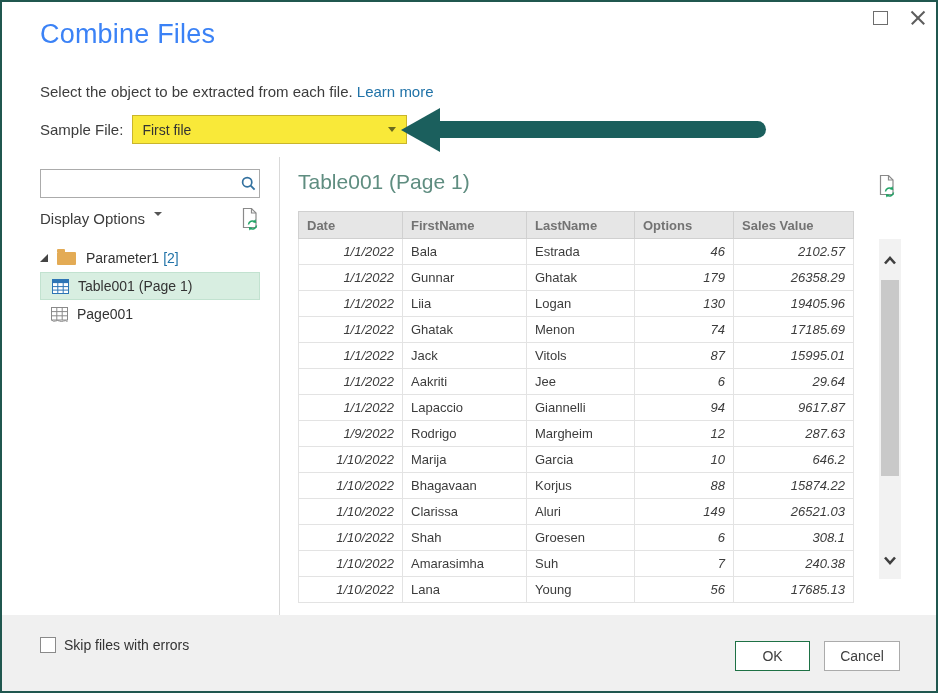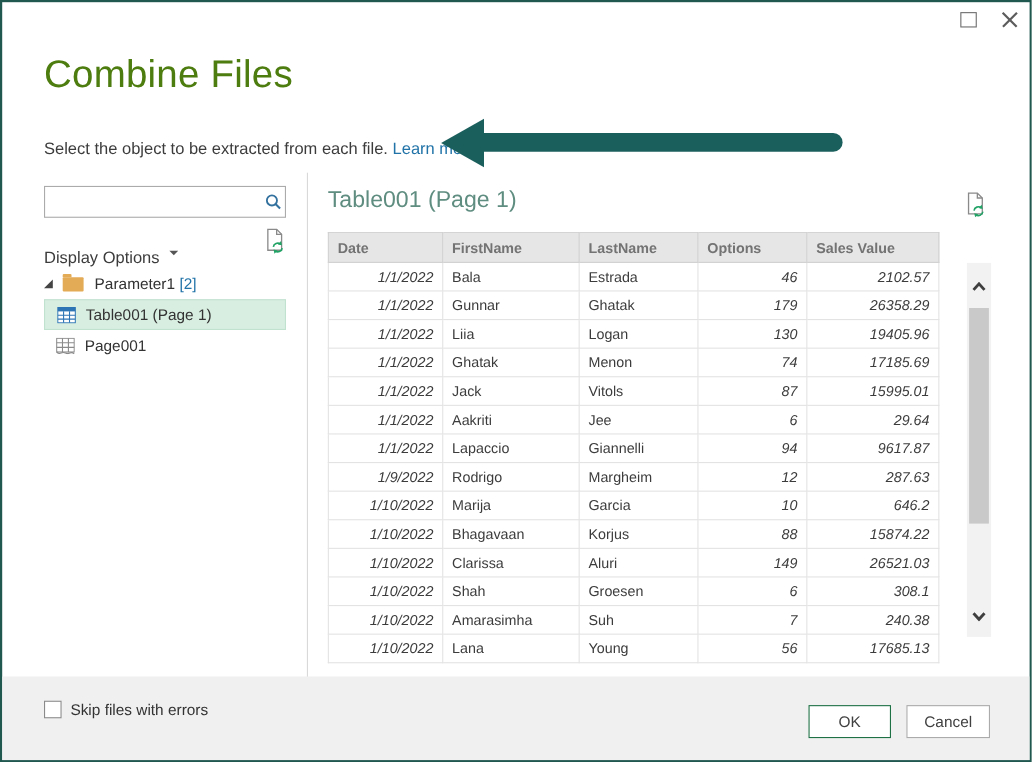--- a/index.html
+++ b/index.html
@@ -18,22 +18,22 @@
   .win-controls { position: absolute; top: 8px; right: 10px; display: flex; gap: 22px; align-items: center; }
   .btn-max { width: 15px; height: 14px; border: 1px solid #6d6d6d; background: #fff; cursor: pointer; }
   .btn-close { width: 16px; height: 16px; position: relative; cursor: pointer; }
   .btn-close::before, .btn-close::after {
     content: ""; position: absolute; left: -1px; top: 7px; width: 18px; height: 1.6px; background: #5c5c5c;
   }
   .btn-close::before { transform: rotate(45deg); }
   .btn-close::after  { transform: rotate(-45deg); }
 
   
-  .title { position: absolute; left: 38px; top: 46px; font-size: 35px; font-weight: 300; color: #4d7c0f; letter-spacing: 0.2px; }
-  .subtitle { position: absolute; left: 38px; top: 81px; font-size: 15px; color: #3c3c3c; margin-top: 44px; }
+  .title { position: absolute; left: 38px; top: 17px; font-size: 27px; font-weight: 300; color: #3b82f6; letter-spacing: 0.2px; }
+  .subtitle { position: absolute; left: 38px; top: 81px; font-size: 15px; color: #3c3c3c; }
   .learn-more { color: #2173a8; text-decoration: none; cursor: pointer; }
 
   .sample-row { position: absolute; left: 38px; top: 113px; height: 29px; display: flex; align-items: center; }
   .sample-label { font-size: 15px; color: #3c3c3c; margin-right: 9px; }
   .sample-dropdown {
     width: 275px; height: 29px;
     background: #f9e939;
     border: 1px solid #c9b52c;
     display: flex; align-items: center; justify-content: space-between;
     padding: 0 10px 0 9px;
@@ -55,21 +55,21 @@
 
   
   .search-box {
     position: absolute; left: 38px; top: 167px; width: 220px; height: 29px;
     border: 1px solid #ababab; background: #fff;
     display: flex; align-items: center;
   }
   .search-input { flex: 1; border: none; outline: none; height: 100%; padding: 0 6px; font-size: 14px; font-family: inherit; background: transparent; }
   .search-icon { width: 22px; display: flex; align-items: center; justify-content: center; cursor: pointer; }
 
-  .display-options { position: absolute; left: 38px; top: 224px; display: flex; cursor: pointer; }
+  .display-options { position: absolute; left: 38px; top: 208px; display: flex; cursor: pointer; }
   .display-options-label { font-size: 15px; color: #3c3c3c; }
   .do-caret { width: 0; height: 0; border-left: 4px solid transparent; border-right: 4px solid transparent; border-top: 4.5px solid #555; margin-left: 9px; margin-top: 2px; }
   .refresh-left { position: absolute; left: 238px; top: 205px; cursor: pointer; }
 
   .tree { position: absolute; left: 38px; top: 242px; width: 222px; font-size: 14px; }
   .tree-row { display: flex; align-items: center; height: 28px; cursor: pointer; }
   .tree-expander { width: 0; height: 0; border-bottom: 8px solid #444; border-left: 8px solid transparent; margin-right: 9px; }
   .folder-icon { position: relative; width: 19px; height: 13px; background: #e3ab55; border-radius: 1px; margin-right: 10px; }
   .folder-icon::before { content: ""; position: absolute; top: -3px; left: 0; width: 8px; height: 3px; background: #e3ab55; border-radius: 1px 1px 0 0; }
   .tree-count { color: #2173a8; margin-left: 4px; }
@@ -121,20 +121,27 @@
     <div class="btn-close"></div>
   </div>
 
   <div class="title">Combine Files</div>
 
   <div class="subtitle">
     <span>Select the object to be extracted from each file.</span>
     <a class="learn-more">Learn more</a>
   </div>
 
+  <div class="sample-row">
+    <span class="sample-label">Sample File:</span>
+    <div class="sample-dropdown">
+      <span>First file</span>
+      <span class="dd-caret"></span>
+    </div>
+  </div>
 
   <div class="arrow-shaft"></div>
   <div class="arrow-head"></div>
 
   <div class="search-box">
     <input class="search-input" type="text" style="">
     <span class="search-icon">
       <svg width="17" height="17" viewBox="0 0 17 17">
         <circle cx="7.2" cy="7.2" r="4.6" fill="none" stroke="#33719f" stroke-width="1.7"></circle>
         <line x1="10.7" y1="10.7" x2="14.6" y2="14.6" stroke="#33719f" stroke-width="1.9"></line>

